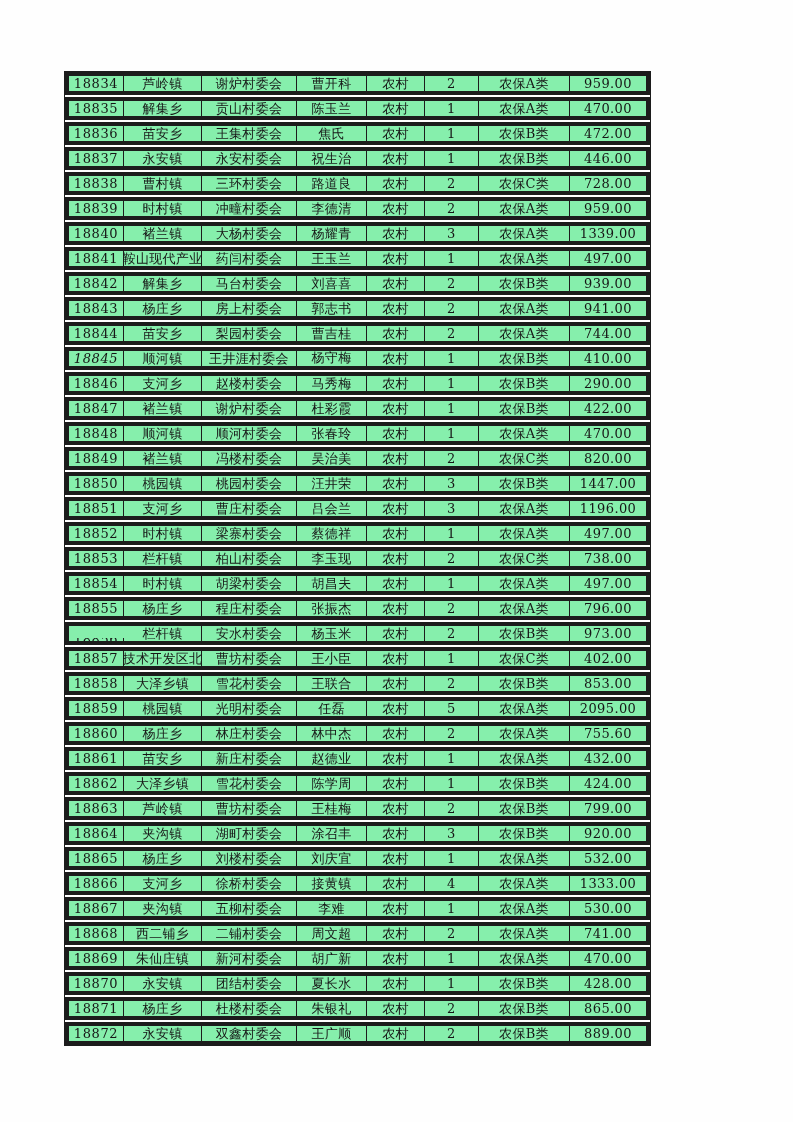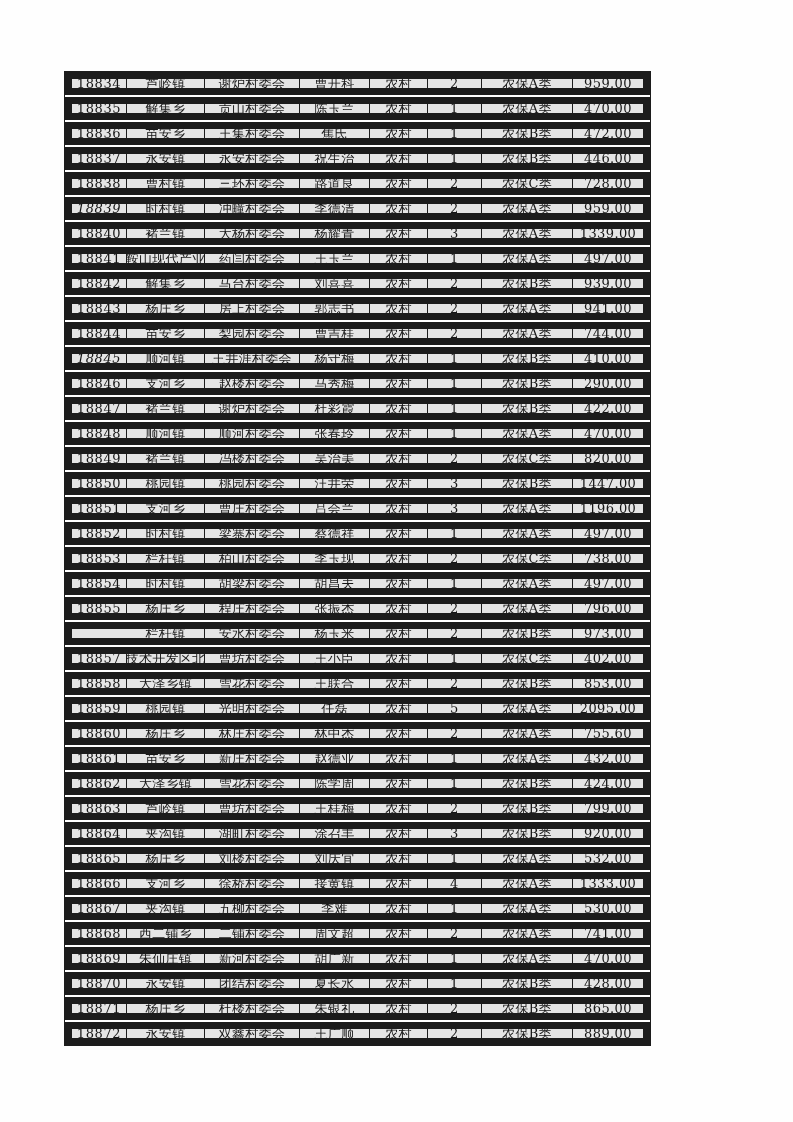--- a/index.html
+++ b/index.html
@@ -27,23 +27,23 @@
     top: 71px;
     width: 587px;
     box-sizing: border-box;
     border: 1px solid #1c1c1c;
     background: #ffffff;
   }
   .row {
     display: flex;
     box-sizing: border-box;
     height: 23px;
-    border: 7px solid #701a75;
+    border: 4px solid #701a75;
     margin-bottom: 2px;          
-    background: #e5e5e5;
+    background: #86efac;
   }
   .row:last-child { margin-bottom: 0; }
   .cell {
     box-sizing: border-box;
     display: flex;
     align-items: center;
     justify-content: center;     
     overflow: hidden;
     white-space: nowrap;
     border-right: 1px solid #1c1c1c;
@@ -111,21 +111,21 @@
         <div class="cell c0" style="border-color: rgb(28, 28, 28); color: rgb(22, 22, 22);">18838</div>
         <div class="cell c1" style="border-color: rgb(28, 28, 28); color: rgb(22, 22, 22);">曹村镇</div>
         <div class="cell c2" style="border-color: rgb(28, 28, 28); color: rgb(22, 22, 22);">三环村委会</div>
         <div class="cell c3" style="border-color: rgb(28, 28, 28); color: rgb(22, 22, 22);">路道良</div>
         <div class="cell c4" style="border-color: rgb(28, 28, 28); color: rgb(22, 22, 22);">农村</div>
         <div class="cell c5" style="border-color: rgb(28, 28, 28); color: rgb(22, 22, 22);">2</div>
         <div class="cell c6" style="border-color: rgb(28, 28, 28); color: rgb(22, 22, 22);">农保C类</div>
         <div class="cell c7" style="border-color: rgb(28, 28, 28); color: rgb(22, 22, 22);">728.00</div>
       </div>
       <div class="row" style="border-color: rgb(28, 28, 28);">
-        <div class="cell c0" style="border-color: rgb(28, 28, 28); color: rgb(22, 22, 22); font-style: italic;">18839</div>
+        <div class="cell c0" style="border-color: rgb(28, 28, 28); color: rgb(22, 22, 22);">18839</div>
         <div class="cell c1" style="border-color: rgb(28, 28, 28); color: rgb(22, 22, 22);">时村镇</div>
         <div class="cell c2" style="border-color: rgb(28, 28, 28); color: rgb(22, 22, 22);">冲疃村委会</div>
         <div class="cell c3" style="border-color: rgb(28, 28, 28); color: rgb(22, 22, 22);">李德清</div>
         <div class="cell c4" style="border-color: rgb(28, 28, 28); color: rgb(22, 22, 22);">农村</div>
         <div class="cell c5" style="border-color: rgb(28, 28, 28); color: rgb(22, 22, 22);">2</div>
         <div class="cell c6" style="border-color: rgb(28, 28, 28); color: rgb(22, 22, 22);">农保A类</div>
         <div class="cell c7" style="border-color: rgb(28, 28, 28); color: rgb(22, 22, 22);">959.00</div>
       </div>
       <div class="row" style="border-color: rgb(28, 28, 28);">
         <div class="cell c0" style="border-color: rgb(28, 28, 28); color: rgb(22, 22, 22);">18840</div>
@@ -174,21 +174,21 @@
         <div class="cell c3" style="border-color: rgb(28, 28, 28); color: rgb(22, 22, 22);">曹吉桂</div>
         <div class="cell c4" style="border-color: rgb(28, 28, 28); color: rgb(22, 22, 22);">农村</div>
         <div class="cell c5" style="border-color: rgb(28, 28, 28); color: rgb(22, 22, 22);">2</div>
         <div class="cell c6" style="border-color: rgb(28, 28, 28); color: rgb(22, 22, 22);">农保A类</div>
         <div class="cell c7" style="border-color: rgb(28, 28, 28); color: rgb(22, 22, 22);">744.00</div>
       </div>
       <div class="row" style="border-color: rgb(28, 28, 28);">
         <div class="cell c0" style="border-color: rgb(28, 28, 28); color: rgb(22, 22, 22); font-style: italic;">18845</div>
         <div class="cell c1" style="border-color: rgb(28, 28, 28); color: rgb(22, 22, 22);">顺河镇</div>
         <div class="cell c2" style="border-color: rgb(28, 28, 28); color: rgb(22, 22, 22);">王井涯村委会</div>
-        <div class="cell c3" style="border-color: rgb(28, 28, 28); color: rgb(22, 22, 22);">杨守梅</div>
+        <div class="cell c3" style="border-color: rgb(28, 28, 28); color: rgb(22, 22, 22); font-family: Liberation Mono, monospace;">杨守梅</div>
         <div class="cell c4" style="border-color: rgb(28, 28, 28); color: rgb(22, 22, 22);">农村</div>
         <div class="cell c5" style="border-color: rgb(28, 28, 28); color: rgb(22, 22, 22);">1</div>
         <div class="cell c6" style="border-color: rgb(28, 28, 28); color: rgb(22, 22, 22);">农保B类</div>
         <div class="cell c7" style="border-color: rgb(28, 28, 28); color: rgb(22, 22, 22);">410.00</div>
       </div>
       <div class="row" style="border-color: rgb(28, 28, 28);">
         <div class="cell c0" style="border-color: rgb(28, 28, 28); color: rgb(22, 22, 22);">18846</div>
         <div class="cell c1" style="border-color: rgb(28, 28, 28); color: rgb(22, 22, 22);">支河乡</div>
         <div class="cell c2" style="border-color: rgb(28, 28, 28); color: rgb(22, 22, 22);">赵楼村委会</div>
         <div class="cell c3" style="border-color: rgb(28, 28, 28); color: rgb(22, 22, 22);">马秀梅</div>

